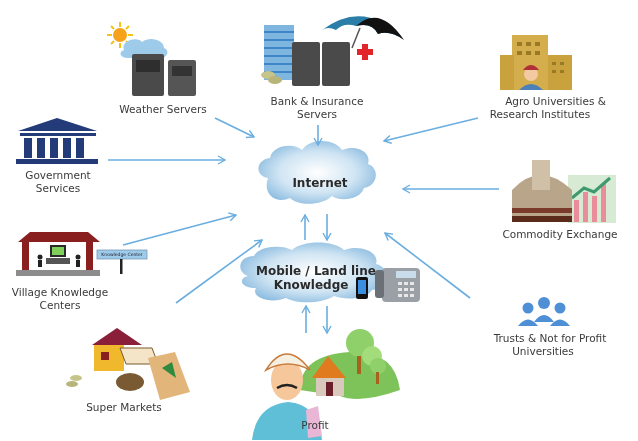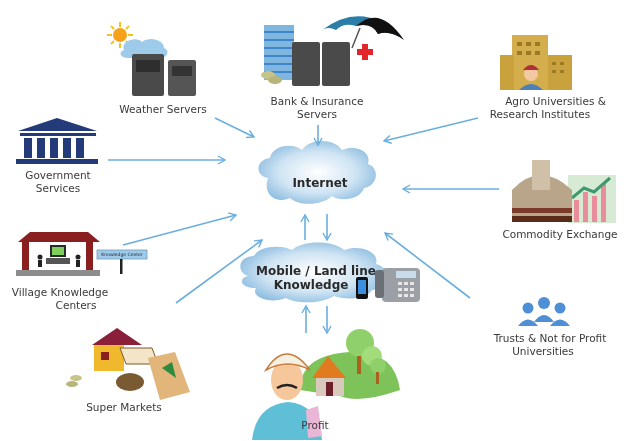--- a/index.html
+++ b/index.html
@@ -225,21 +225,21 @@
 
 <div class="label" style="left:474px;top:95px;width:132px;text-align:right;">Agro Universities &amp;</div>
 <div class="label" style="left:474px;top:108px;width:132px;">Research Institutes</div>
 
 <div class="label" style="left:10px;top:169px;width:96px;">Government</div>
 <div class="label" style="left:10px;top:182px;width:96px;">Services</div>
 
 <div class="label" style="left:490px;top:228px;width:140px;">Commodity Exchange</div>
 
 <div class="label" style="left:0px;top:286px;width:120px;">Village Knowledge</div>
-<div class="label" style="left:16px;top:299px;width:120px;">Centers</div>
+<div class="label" style="left:0px;top:299px;width:120px;">Centers</div>
 <div class="label" style="left:97px;top:251px;width:50px;font-size:4.5px;line-height:7px;color:#223;">Knowledge Center</div>
 
 <div class="label" style="left:475px;top:332px;width:150px;">Trusts  &amp; Not for Profit</div>
 <div class="label" style="left:468px;top:345px;width:150px;">Universities</div>
 
 <div class="label" style="left:72px;top:401px;width:104px;">Super Markets</div>
 
 <div class="label" style="left:280px;top:419px;width:70px;">Profit</div>
 
 </body></html>

